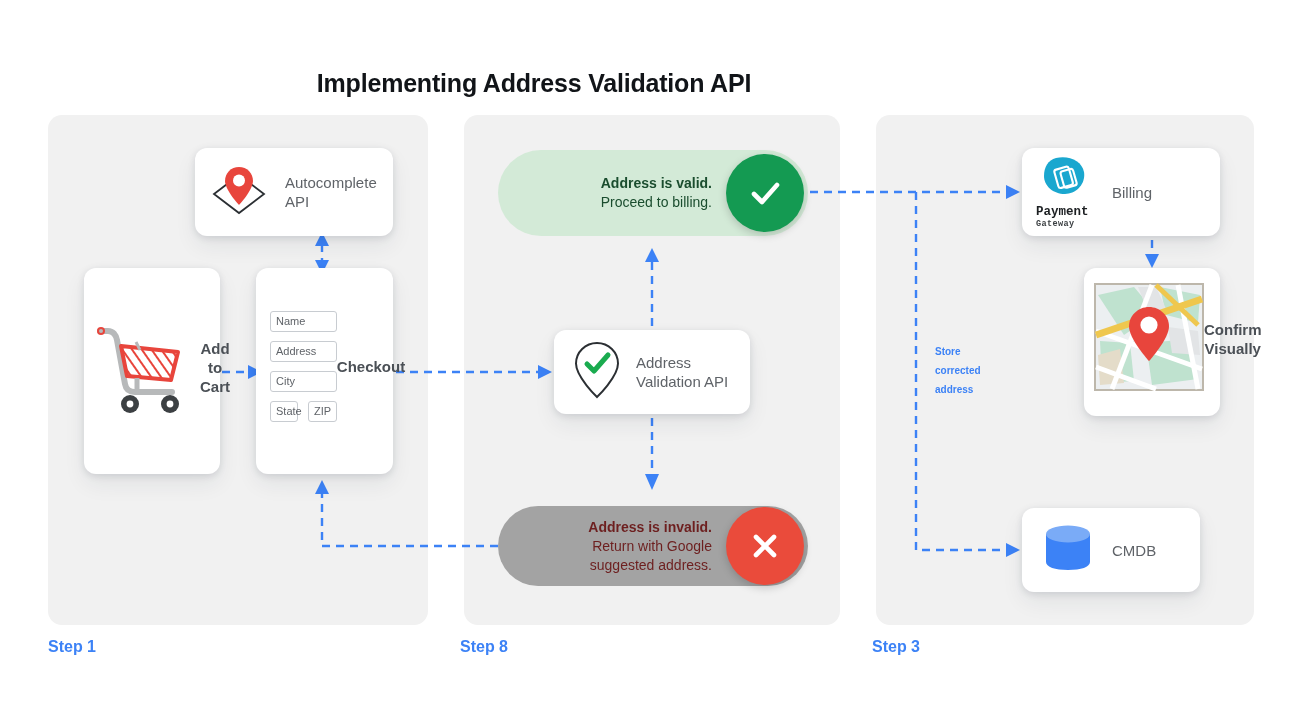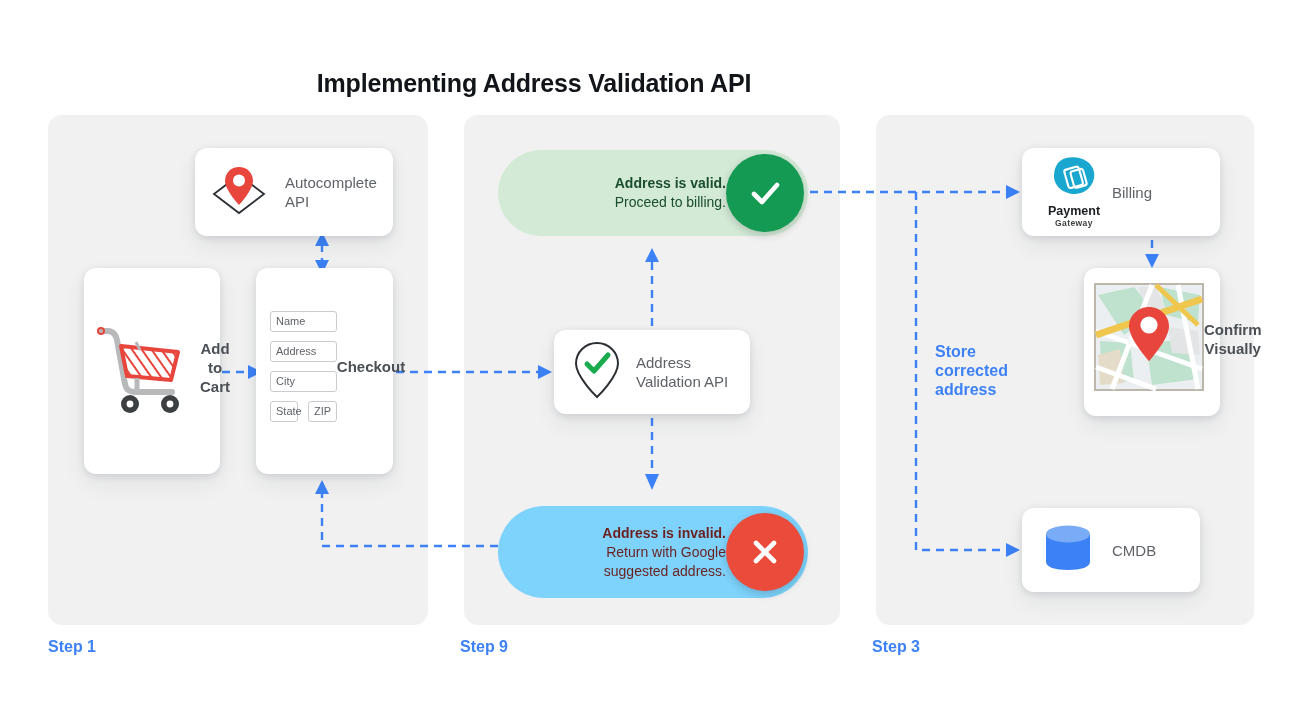--- a/index.html
+++ b/index.html
@@ -58,22 +58,22 @@
   #card-billing     { left: 1022px; top: 148px; width: 198px; height: 88px; padding-left: 14px; }
   #card-confirm     { left: 1084px; top: 268px; width: 136px; height: 148px; padding: 14px 10px 20px; }
   #card-cmdb        { left: 1022px; top: 508px; width: 178px; height: 84px; padding-left: 18px; }
 
   
   .pill {
     position: absolute; border-radius: 48px;
     display: flex; align-items: center; justify-content: flex-end;
   }
   #pill-valid   { left: 498px; top: 150px; width: 310px; height: 86px; background: #d3ead7; }
-  #pill-invalid { left: 498px; top: 506px; width: 310px; height: 92px; background: #7dd3fc; }
-  .pill-text { text-align: right; line-height: 19px; }
+  #pill-invalid { left: 498px; top: 506px; width: 310px; height: 80px; background: #a3a3a3; }
+  .pill-text { text-align: right; line-height: 19px; padding-right: 14px; }
   #pill-valid .pill-text   { color: #1a4d2e; font-size: 14px; }
   #pill-invalid .pill-text { color: #6d1f1f; font-size: 14px; }
   .pill-text .b { font-weight: bold; display: block; }
   .pill-badge {
     width: 78px; height: 78px; border-radius: 50%;
     display: flex; align-items: center; justify-content: center;
     margin-right: 4px;
     box-shadow: 0 3px 9px rgba(0,0,0,0.18);
   }
   #badge-valid   { background: #149a52; }
@@ -85,21 +85,21 @@
     border: 1px solid #c8ccd1; background: #fff; border-radius: 3px;
     height: 21px; font-size: 11px; color: #5f6368;
     display: flex; align-items: center; padding-left: 5px;
   }
   .inp-row { display: flex; gap: 10px; }
   #inp-state { width: 42%; } #inp-zip { flex: 1; }
 
   
   #store-note {
     position: absolute; left: 935px; top: 342px; width: 90px;
-    font-size: 16px; font-weight: bold; color: #3c82f6; line-height: 19px;
+    font-size: 10px; font-weight: bold; color: #3c82f6; line-height: 19px;
   }
 
   svg.conn { position: absolute; left: 0; top: 0; width: 1312px; height: 704px; pointer-events: none; }
   .dash { stroke: #3c82f6; stroke-width: 2.4; stroke-dasharray: 8 6; fill: none; }
   .solidhead { fill: #3c82f6; }
 </style>
 </head>
 <body>
 
 <div class="title">Implementing Address Validation API</div>
@@ -222,21 +222,21 @@
   </div>
   <div class="pill-badge" id="badge-invalid">
     <svg width="40" height="40" viewBox="0 0 40 40">
       <line x1="11" y1="11" x2="29" y2="29" stroke="#ffffff" stroke-width="4.6" stroke-linecap="round"></line>
       <line x1="29" y1="11" x2="11" y2="29" stroke="#ffffff" stroke-width="4.6" stroke-linecap="round"></line>
     </svg>
   </div>
 </div>
 
 <div class="card card-h" id="card-billing">
-  <span style="flex:0 0 auto; text-align:center; width:76px;">
+  <span style="flex:0 0 auto; text-align:left; width:76px;font-family:Liberation Mono, monospace;">
     <svg width="56" height="44" viewBox="0 0 56 44">
       <path d="M20 2 C33 -1 46 5 48 16 C50 28 40 38 29 38 C17 38 8 30 8 20 C8 11 12 4 20 2 Z" fill="#1aa7cf"></path>
       <rect x="20" y="12" width="15" height="19" rx="2.4" fill="none" stroke="#ffffff" stroke-width="2.1" transform="rotate(-16 27 21)"></rect>
       <rect x="26" y="14" width="13" height="17" rx="2.4" fill="none" stroke="#ffffff" stroke-width="2.1" transform="rotate(-16 32 22)"></rect>
     </svg>
     <span style="display:block; font-size:12.5px; font-weight:bold; color:#1c1f22; line-height:13px; margin-top:1px;">Payment</span>
     <span style="display:block; font-size:8.5px; font-weight:bold; color:#3c4043; letter-spacing:0.4px;">Gateway</span>
   </span>
   <span class="card-text" style="">Billing</span>
 </div>
@@ -286,14 +286,14 @@
   <span class="card-text" style="margin-left:16px;">CMDB</span>
 </div>
 
 <div id="store-note">
   <span>Store</span><br>
   <span>corrected</span><br>
   <span>address</span>
 </div>
 
 <div class="step-label" id="step-label-1">Step 1</div>
-<div class="step-label" id="step-label-2">Step 9</div>
+<div class="step-label" id="step-label-2">Step 8</div>
 <div class="step-label" id="step-label-3">Step 3</div>
 
 </body></html>

